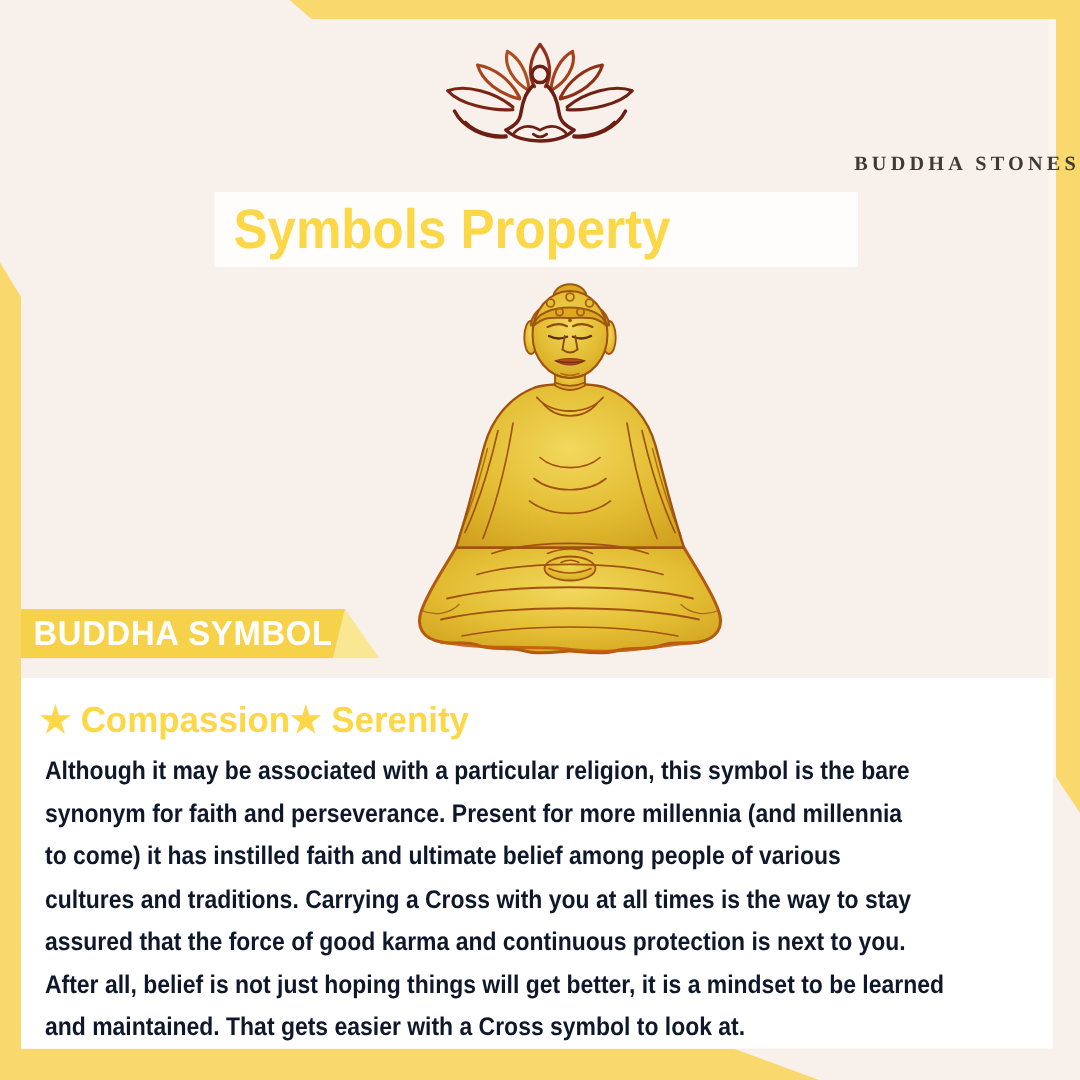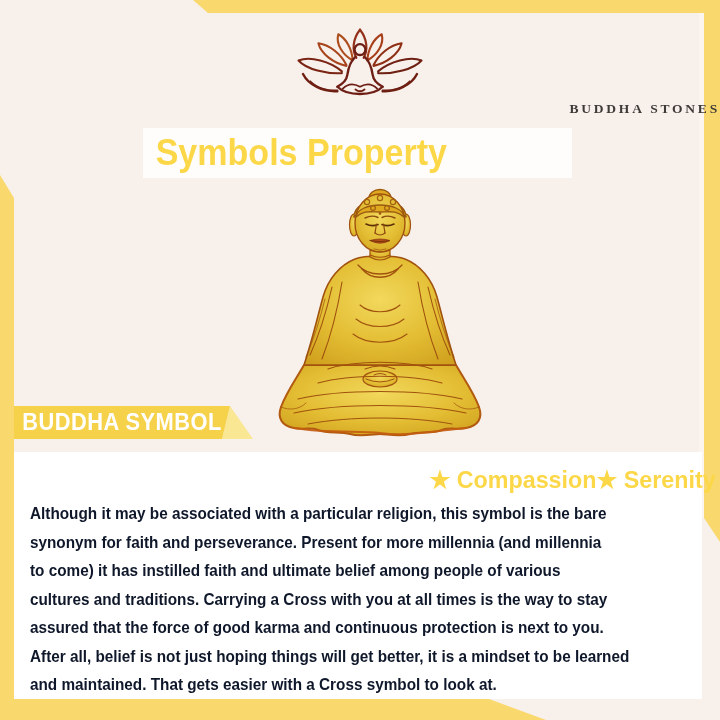--- a/index.html
+++ b/index.html
@@ -54,21 +54,21 @@
     display:inline-block; transform:scaleX(0.95); transform-origin:center;
     color:#ffffff; font-weight:700; font-size:23px; letter-spacing:0.5px; white-space:nowrap;
   }
   .symbol-ribbon-wedge{
     position:absolute; left:222px; top:406px; width:31px; height:33px;
     background:#f9e794; clip-path:polygon(8px 0, 31px 33px, 0 33px); z-index:1;
   }
 
   
   .props-heading{
-    position:absolute; left:22px; top:466px; width:698px; text-align:right;
+    position:absolute; left:22px; top:466px; width:698px; text-align:left;
   }
   .props-heading .txt{
     display:inline-block; transform:scaleX(0.97); transform-origin:center;
     font-weight:700; font-size:24px; color:#fcd747; white-space:nowrap;
   }
 
   
   .description{
     position:absolute; left:30px; top:500px; width:672px;
     color:#0f172a; font-weight:700; font-size:17px; line-height:28.5px;

